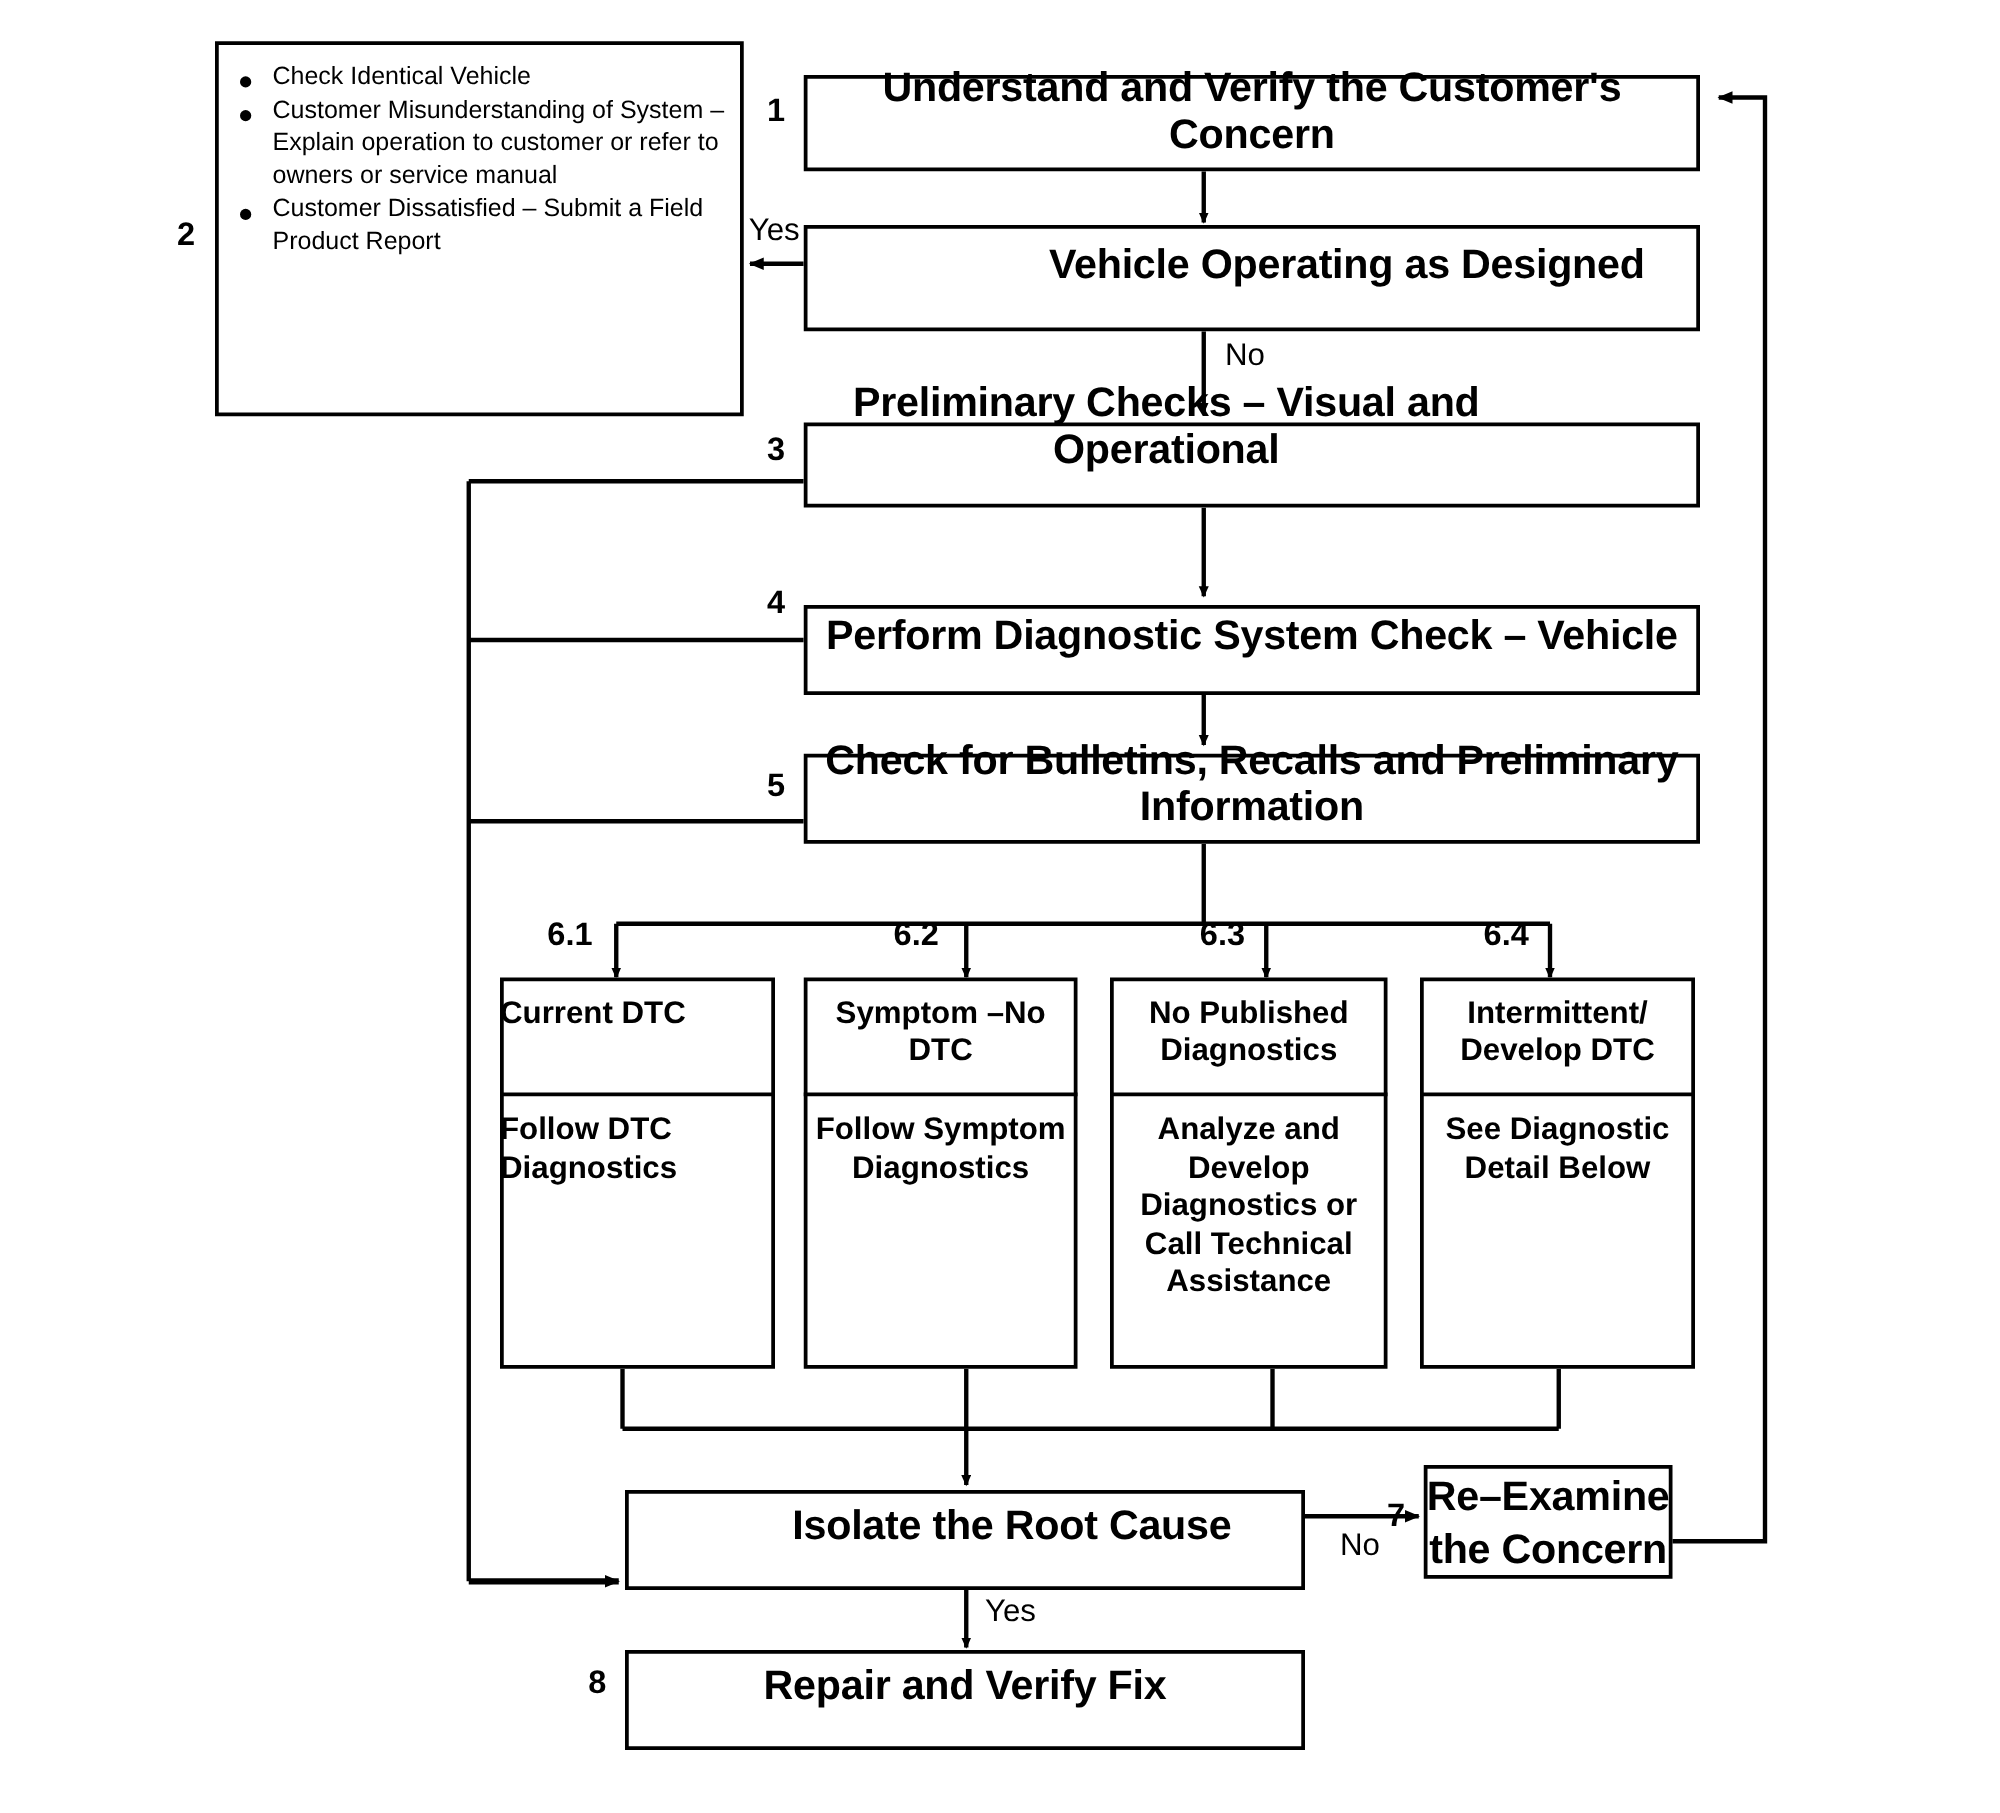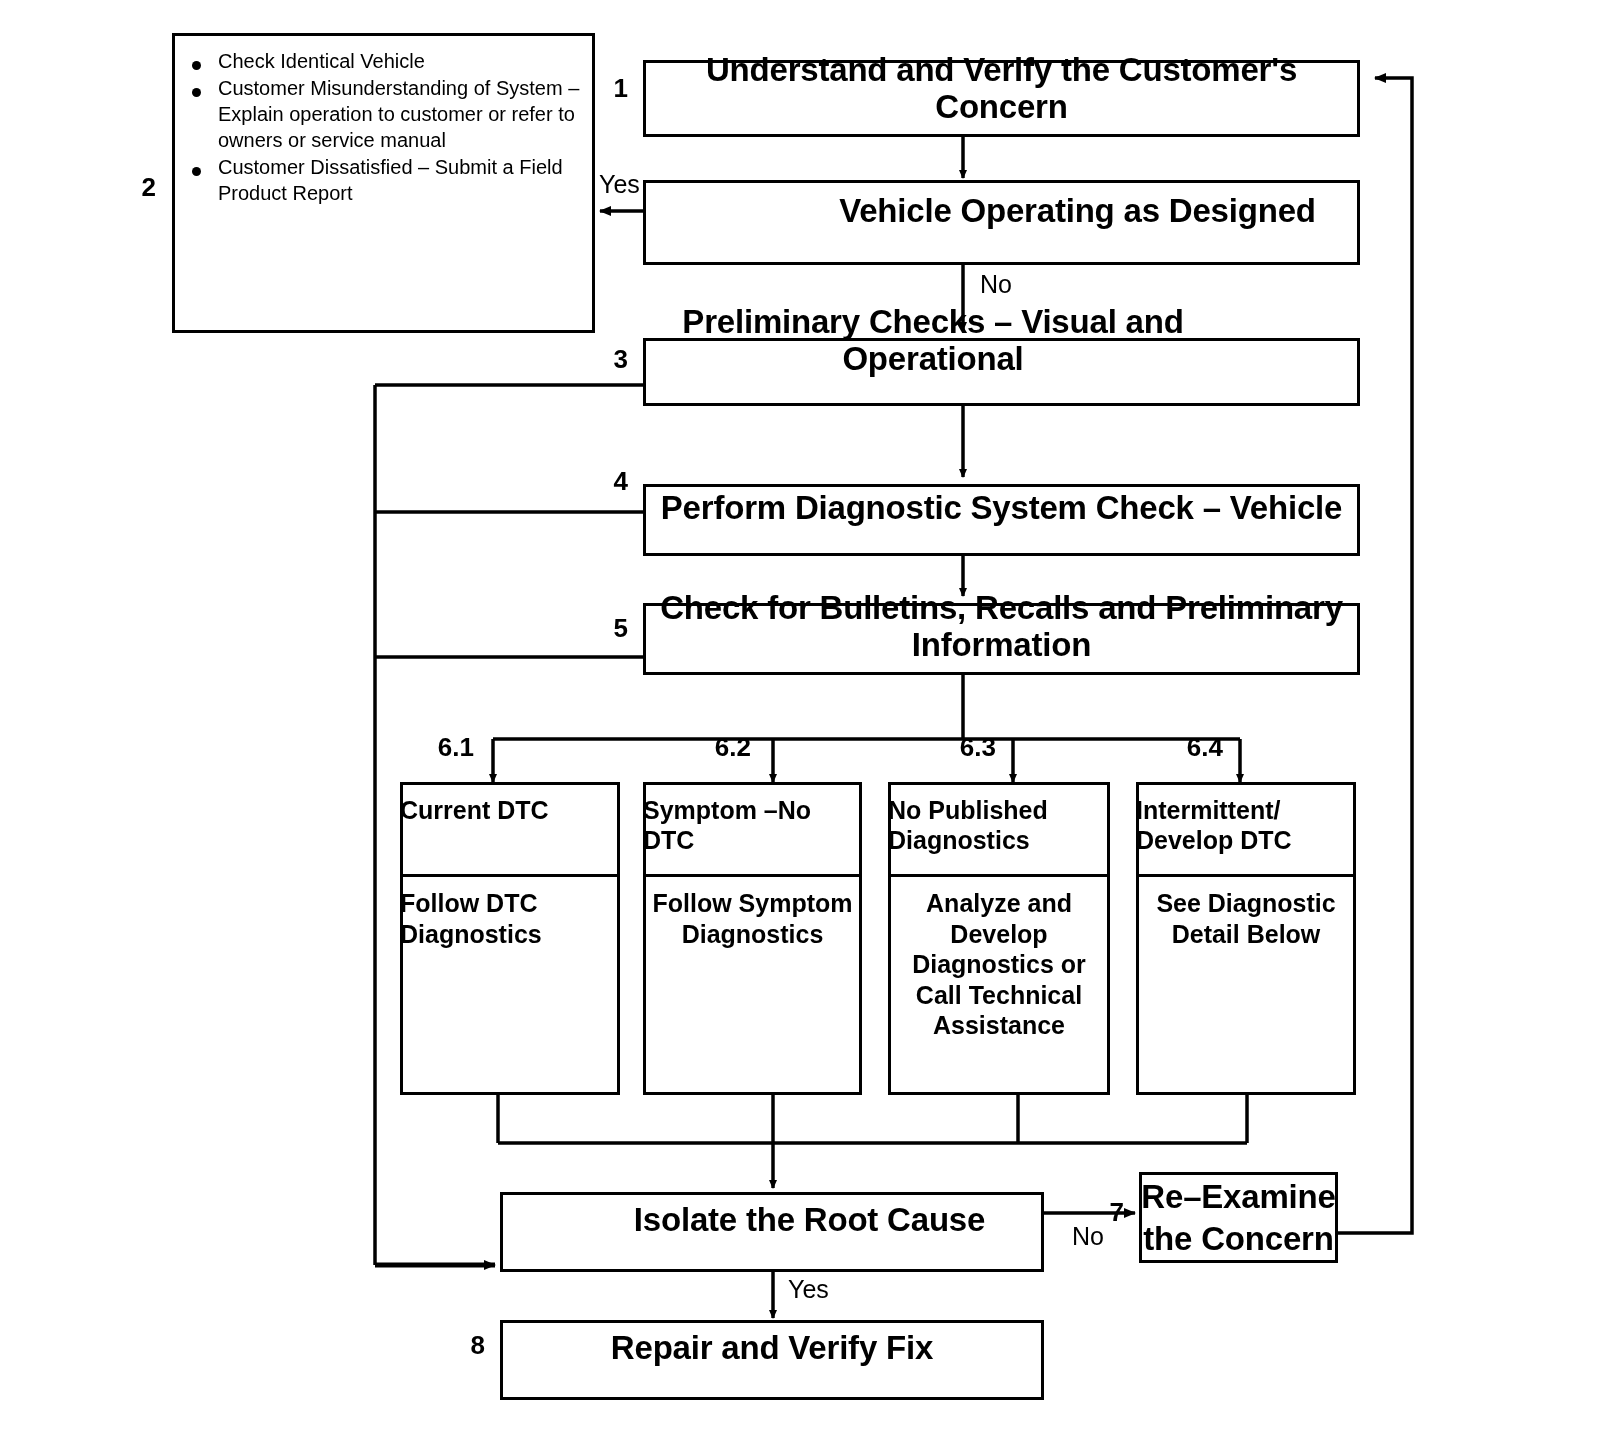--- a/index.html
+++ b/index.html
@@ -83,20 +83,21 @@
     top: 0;
     width: 1600px;
     height: 1450px;
     pointer-events: none;
   }
   .sub-top {
     position: absolute;
     display: flex;
     align-items: flex-start;
     justify-content: center;
+    text-align: center;
     font-size: 25px;
     font-weight: 700;
     line-height: 1.18;
     box-sizing: border-box;
     padding-top: 10px;
   }
   .sub-bot {
     position: absolute;
     display: flex;
     align-items: flex-start;

